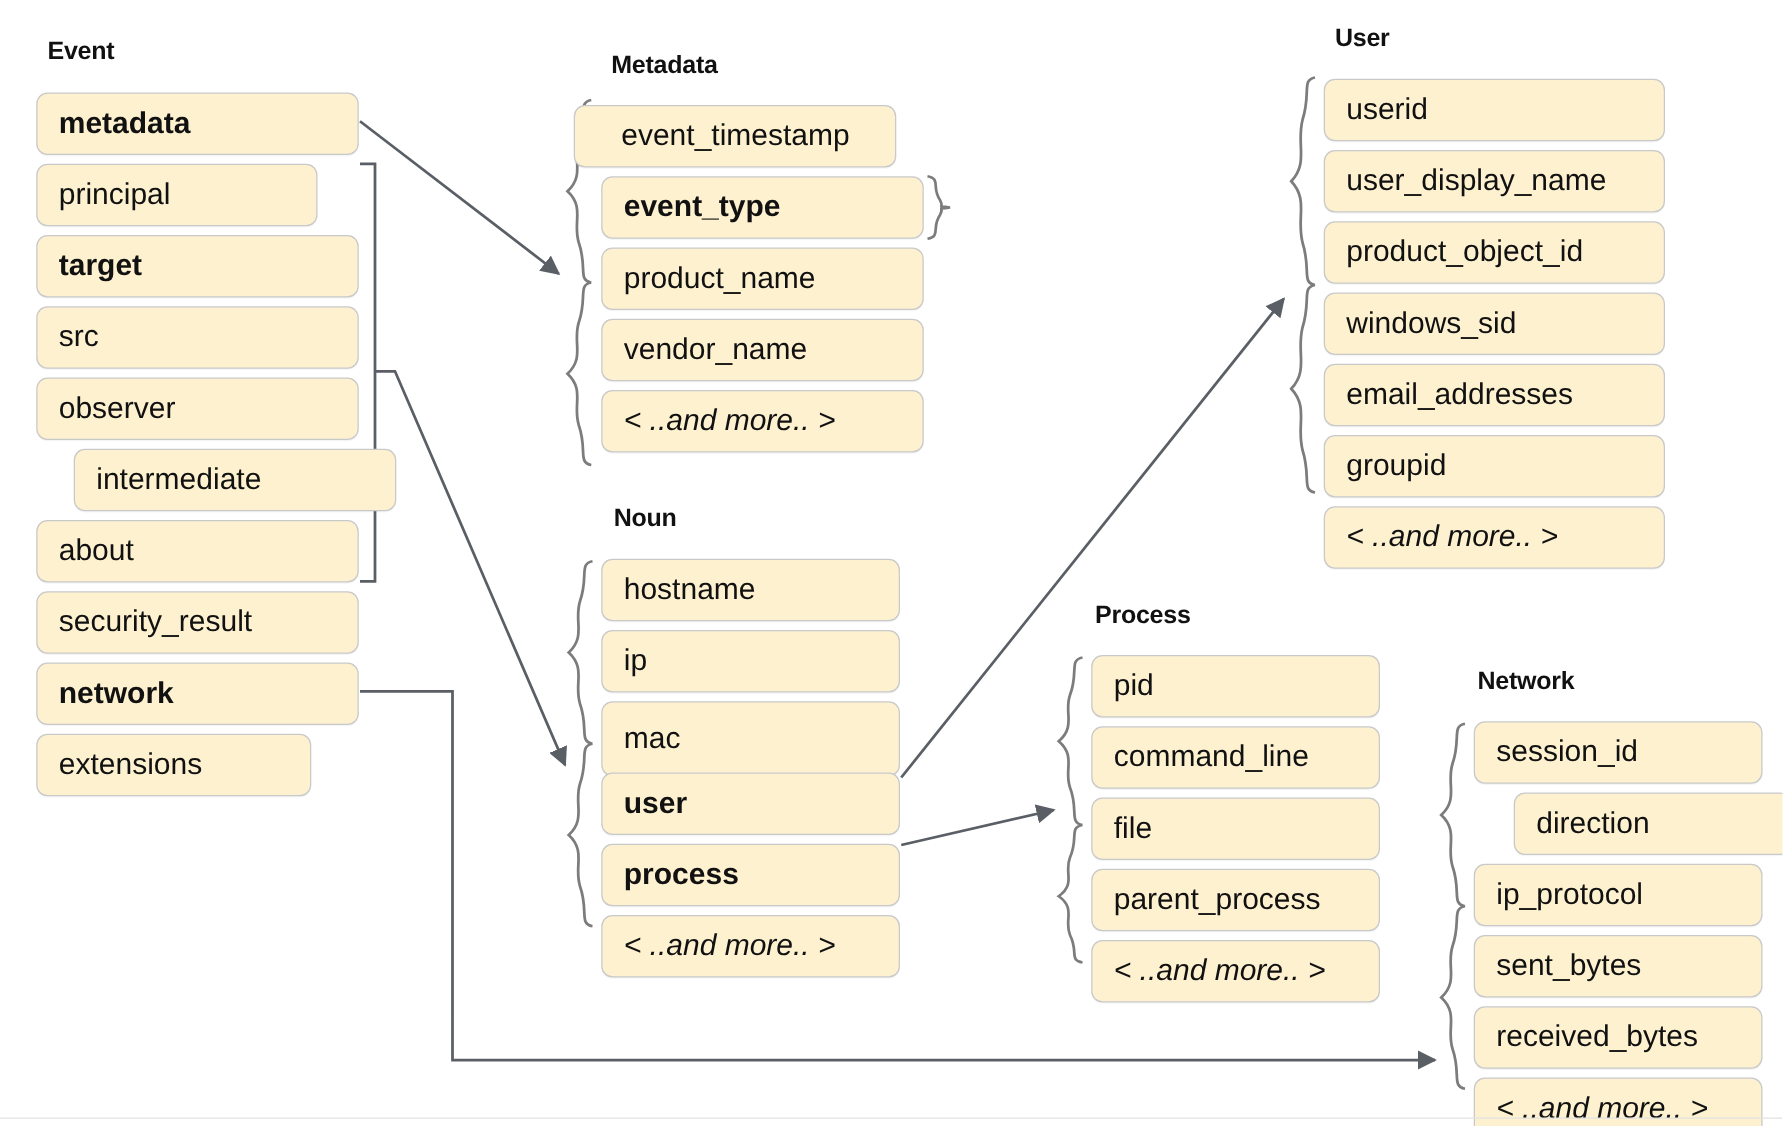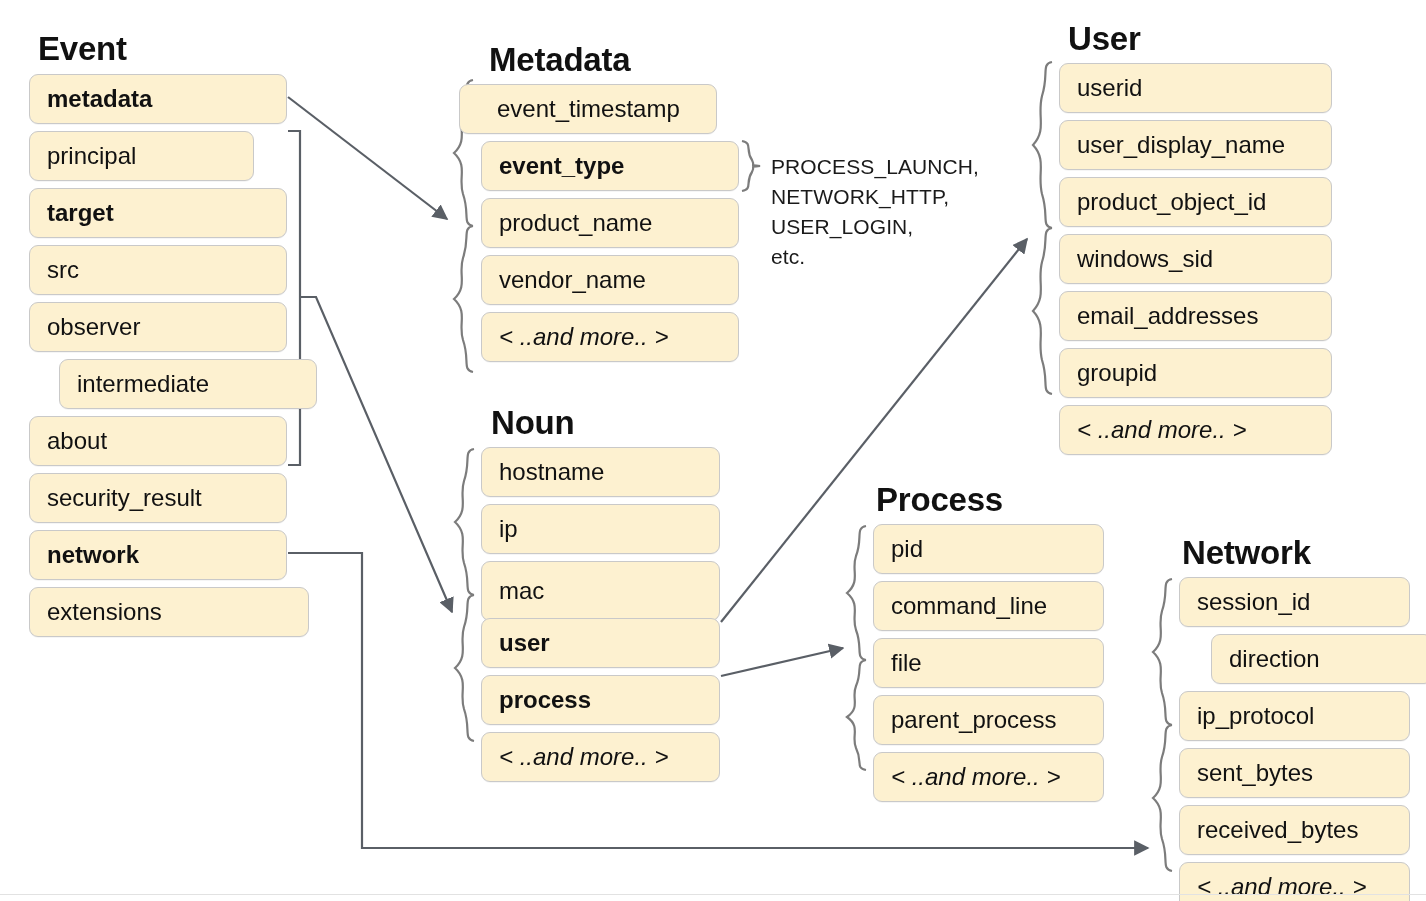--- a/index.html
+++ b/index.html
@@ -27,21 +27,21 @@
     width: 1426px;
     height: 901px;
     pointer-events: none;
   }
   .group {
     position: absolute;
   }
   .group-title {
     position: absolute;
     font-weight: bold;
-    font-size: 33px;
+    font-size: 20px;
     letter-spacing: -0.2px;
     color: #111111;
     white-space: nowrap;
   }
   .fields {
     position: absolute;
   }
   .field {
     position: absolute;
     box-sizing: border-box;
@@ -137,21 +137,21 @@
     <div class="fields">
         <div class="field bold" style="left: 29px; top: 74px; width: 258px; height: 50px;">metadata</div>
         <div class="field" style="left: 29px; top: 131px; width: 225px; height: 50px;">principal</div>
         <div class="field bold" style="left: 29px; top: 188px; width: 258px; height: 50px;">target</div>
         <div class="field" style="left: 29px; top: 245px; width: 258px; height: 50px;">src</div>
         <div class="field" style="left: 29px; top: 302px; width: 258px; height: 50px;">observer</div>
         <div class="field" style="left: 29px; top: 359px; width: 258px; height: 50px; margin-left: 30px;">intermediate</div>
         <div class="field" style="left: 29px; top: 416px; width: 258px; height: 50px;">about</div>
         <div class="field" style="left: 29px; top: 473px; width: 258px; height: 50px;">security_result</div>
         <div class="field bold" style="left: 29px; top: 530px; width: 258px; height: 50px;">network</div>
-        <div class="field" style="left: 29px; top: 587px; width: 280px; height: 50px;">extensions</div>
+        <div class="field" style="left: 29px; top: 587px; width: 220px; height: 50px;">extensions</div>
       </div>
   </div>
 
   <div class="group">
     <div class="group-title" style="left:489px; top:41px;">Metadata</div>
     <div class="fields">
         <div class="field" style="left: 459px; top: 84px; width: 258px; height: 50px; padding-left: 37px;">event_timestamp</div>
         <div class="field bold" style="left: 481px; top: 141px; width: 258px; height: 50px;">event_type</div>
         <div class="field" style="left: 481px; top: 198px; width: 258px; height: 50px;">product_name</div>
         <div class="field" style="left: 481px; top: 255px; width: 258px; height: 50px;">vendor_name</div>
@@ -200,19 +200,15 @@
     <div class="fields">
         <div class="field" style="left: 1179px; top: 577px; width: 231px; height: 50px;">session_id</div>
         <div class="field" style="left: 1211px; top: 634px; width: 222px; height: 50px;">direction</div>
         <div class="field" style="left: 1179px; top: 691px; width: 231px; height: 50px;">ip_protocol</div>
         <div class="field" style="left: 1179px; top: 748px; width: 231px; height: 50px;">sent_bytes</div>
         <div class="field" style="left: 1179px; top: 805px; width: 231px; height: 50px;">received_bytes</div>
         <div class="field more" style="left: 1179px; top: 862px; width: 231px; height: 50px;">&lt; ..and more.. &gt;</div>
       </div>
   </div>
 
-  <div class="note" style="left:771px; top:152px;">PROCESS_LAUNCH,
-NETWORK_HTTP,
-USER_LOGIN,
-etc.</div>
 
   <div class="bottom-rule"></div>
 </div>
 
 </body></html>

